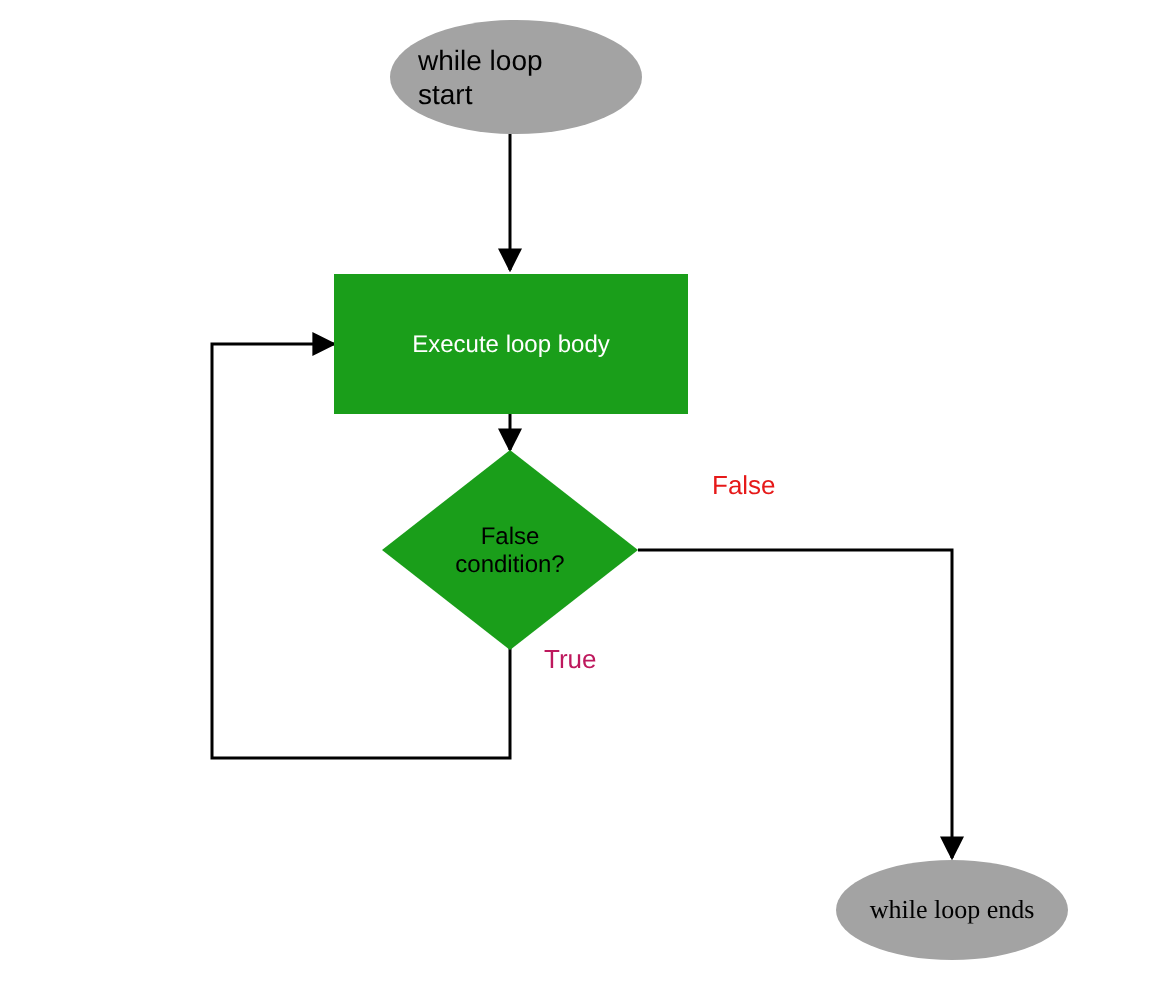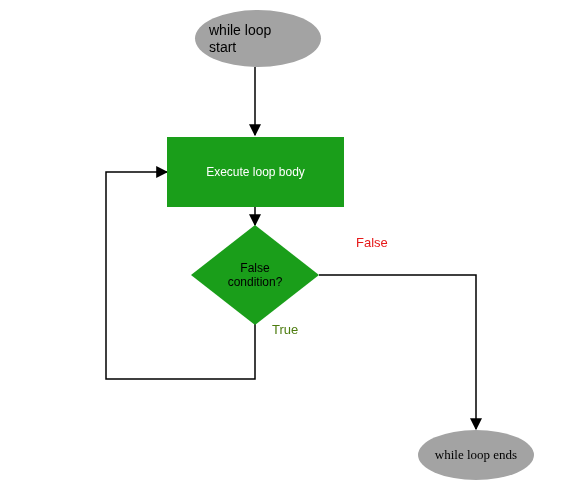--- a/index.html
+++ b/index.html
@@ -99,21 +99,21 @@
 </div>
 
 <div class="diamond" style="left:191px; top:225px;">
   <div class="diamond-shape"></div>
   <div class="diamond-text">
     <span style="white-space:pre;">False
 condition?</span>
   </div>
 </div>
 
-<div class="label" style="left:272px; top:322px; color:#4d7c0f;">
+<div class="label" style="left:272px; top:322px; color:#be185d;">
   <span>True</span>
 </div>
 
 <div class="label" style="left:356px; top:235px; color:#e61919;">
   <span>False</span>
 </div>
 
 <div class="ellipse ellipse-end" style="left:418px; top:430px; width:116px; height:50px; font-size:13px;">
   <span>while loop ends</span>
 </div>

